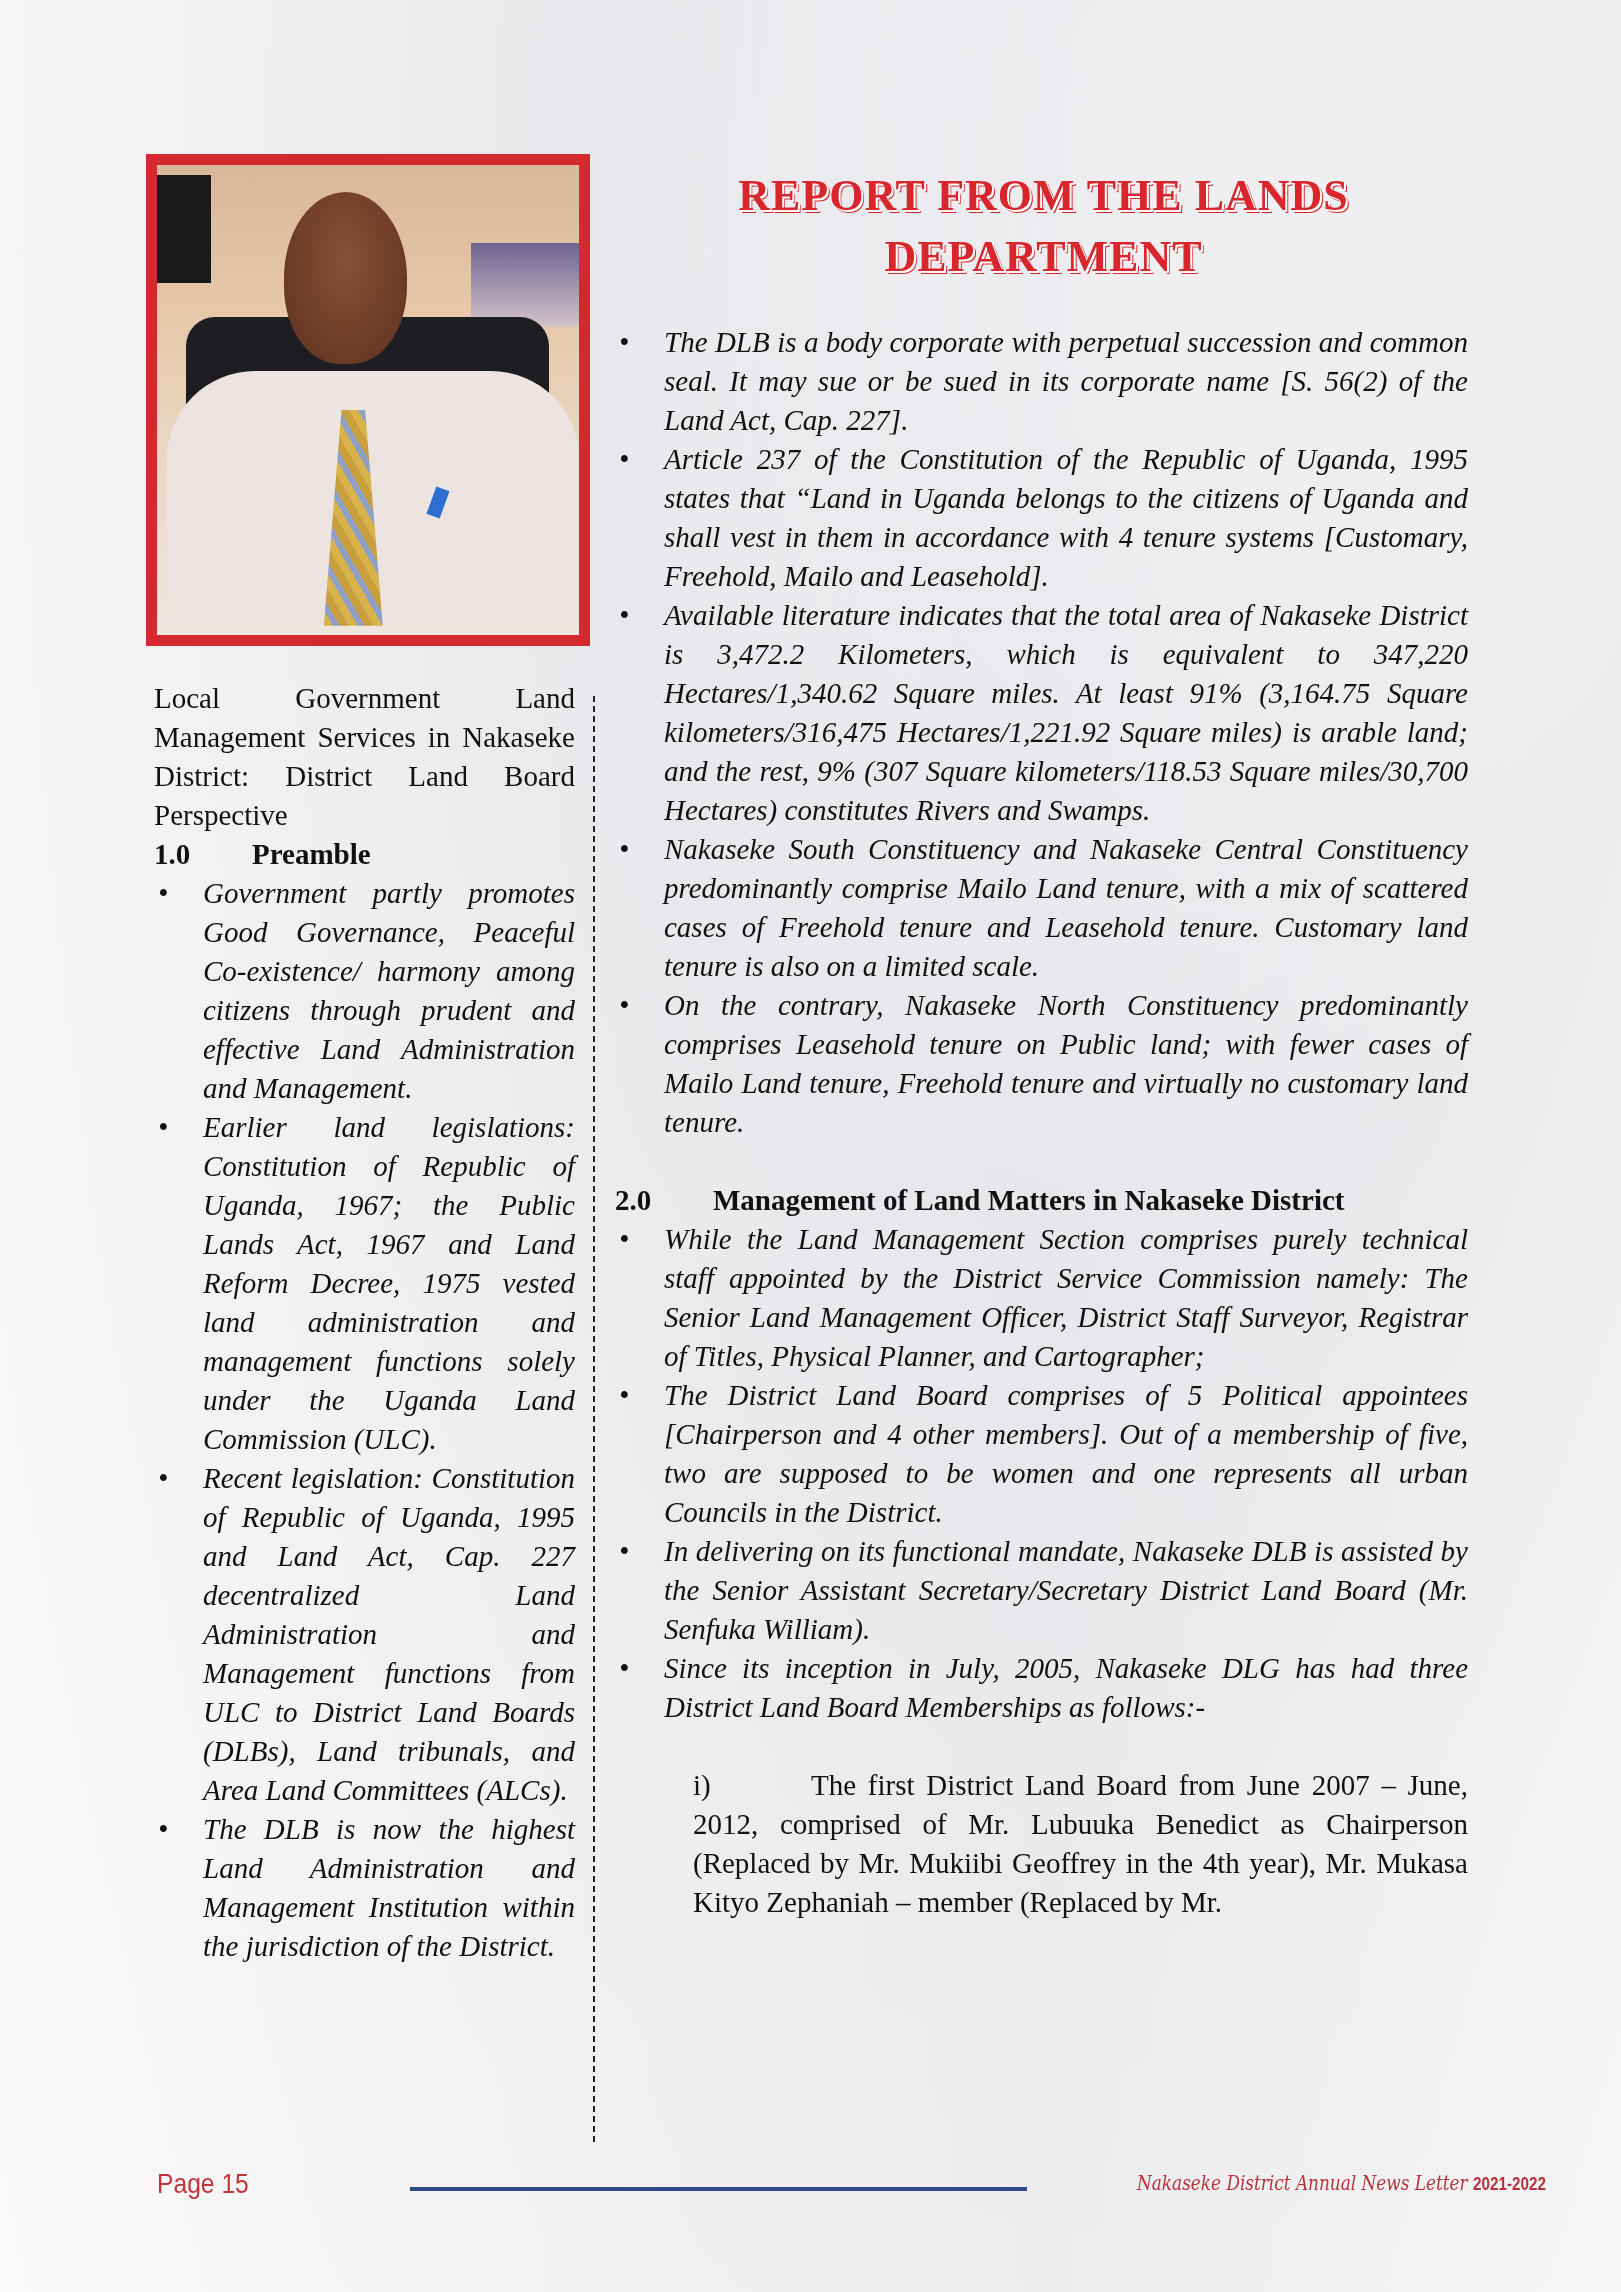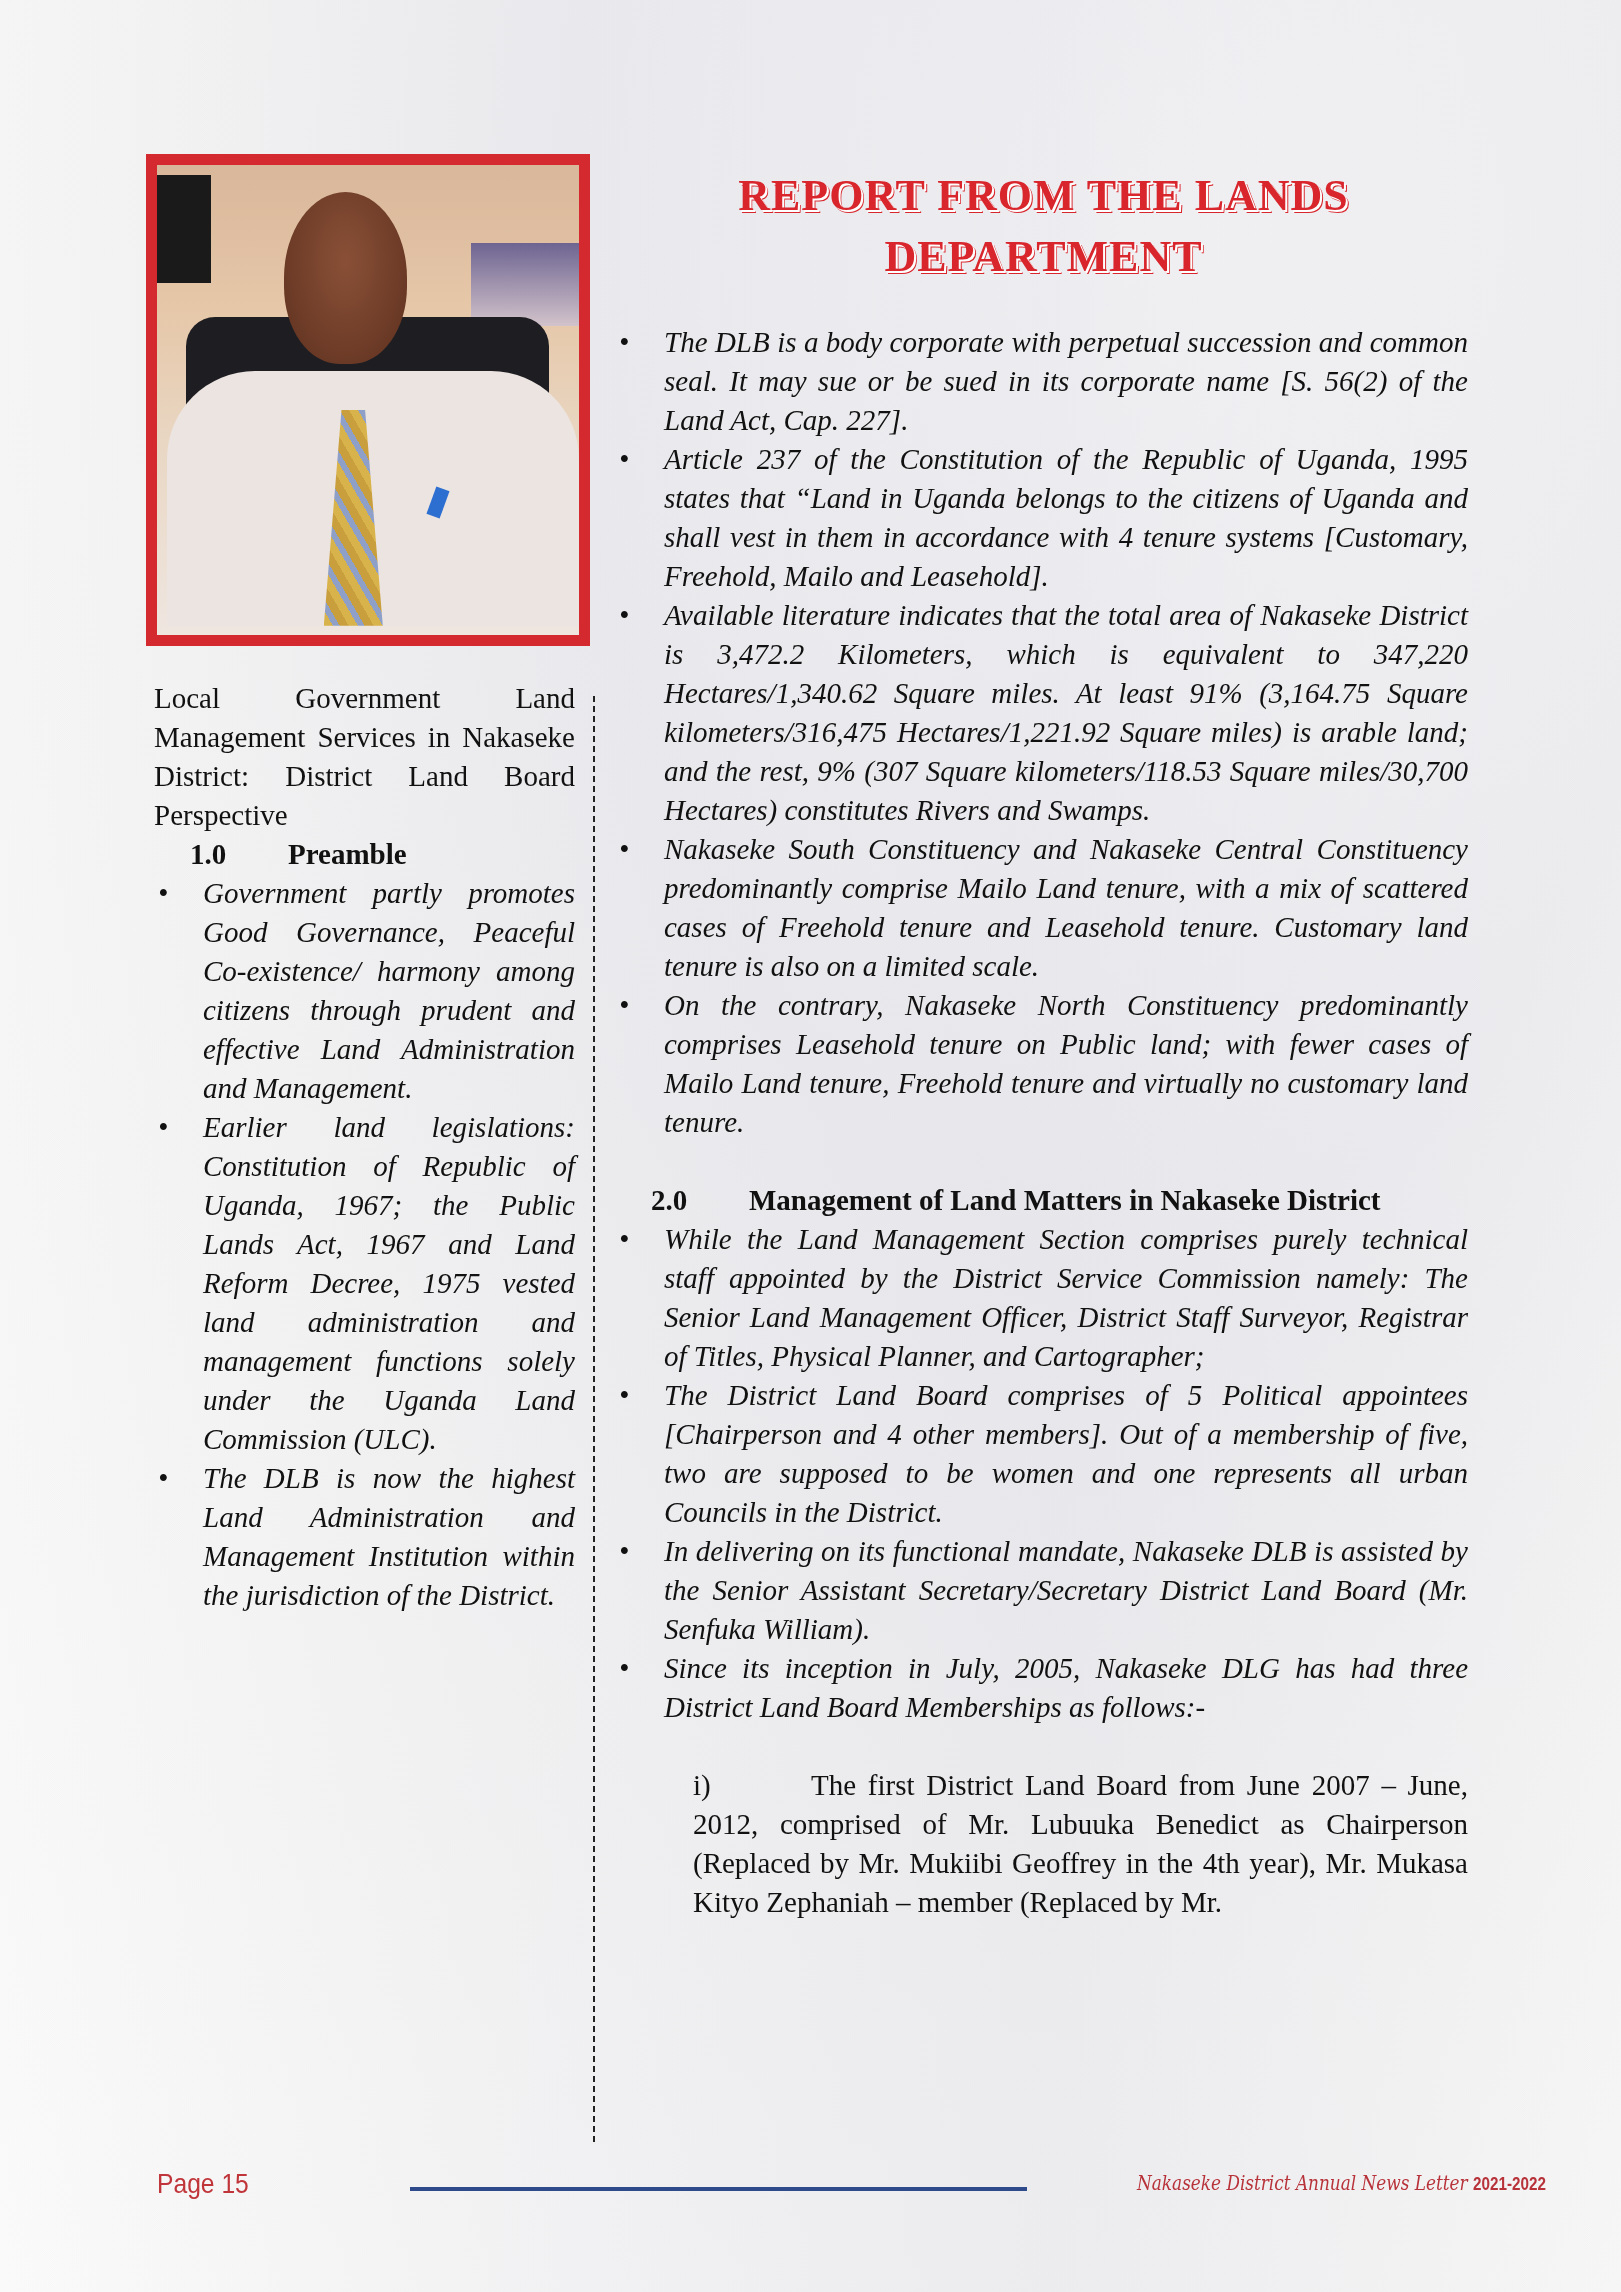--- a/index.html
+++ b/index.html
@@ -44,21 +44,21 @@
       text-shadow: 2px 2px 0 #fff, 2.9px 2.9px 0 #d8262c;
       font-variant: small-caps;
     }
 
     
     .text { font-size: 29px; line-height: 39px; text-align: justify; }
     .left-col { position: absolute; left: 154px; top: 679px; width: 421px; }
     .right-col { position: absolute; left: 615px; top: 323px; width: 853px; }
 
     .intro { }
-    .heading { font-weight: bold; display: flex; margin-left: 36px; }
+    .heading { font-weight: bold; display: flex; }
     .heading .num { width: 98px; }
     .left-col .heading .num { width: 98px; }
     .right-col .heading .num { width: 98px; }
 
     ul.bullets { list-style: none; }
     ul.bullets li { position: relative; padding-left: 49px; font-style: italic; }
     .right-col ul.bullets li { padding-left: 49px; }
     ul.bullets li::before {
       content: "\2022"; position: absolute; left: 3.9px; top: 0;
     }
@@ -115,20 +115,21 @@
 
 <div class="left-col text">
   <p class="intro">Local Government Land Management Services in Nakaseke District:  District Land Board Perspective</p>
   <div class="heading">
     <span class="num">1.0</span>
     <span>Preamble</span>
   </div>
   <ul class="bullets">
     <li>Government partly promotes Good Governance, Peaceful Co-existence/ harmony among citizens through prudent and effective Land Administration and Management.</li>
     <li>Earlier land legislations: Constitution of Republic of Uganda, 1967; the Public Lands Act, 1967 and Land Reform Decree, 1975 vested land administration and management functions solely under the Uganda Land Commission (ULC).</li>
+    <li>Recent legislation: Constitution of Republic of Uganda, 1995 and Land Act, Cap. 227 decentralized Land Administration and Management functions from ULC to District Land Boards (DLBs), Land tribunals, and Area Land Committees (ALCs).</li>
     <li>The DLB is now the highest Land Administration and Management Institution within the jurisdiction of the District.</li>
   </ul>
 </div>
 
 <div class="divider"></div>
 
 <div class="right-col text">
   <ul class="bullets bullets-top">
     <li>The DLB is a body corporate with perpetual succession and common seal. It may sue or be sued in its corporate name [S. 56(2) of the Land Act, Cap. 227].</li>
     <li>Article 237 of the Constitution of the Republic of Uganda, 1995 states that “Land in Uganda belongs to the citizens of Uganda and shall vest in them in accordance with 4 tenure systems [Customary, Freehold, Mailo and Leasehold].</li>

